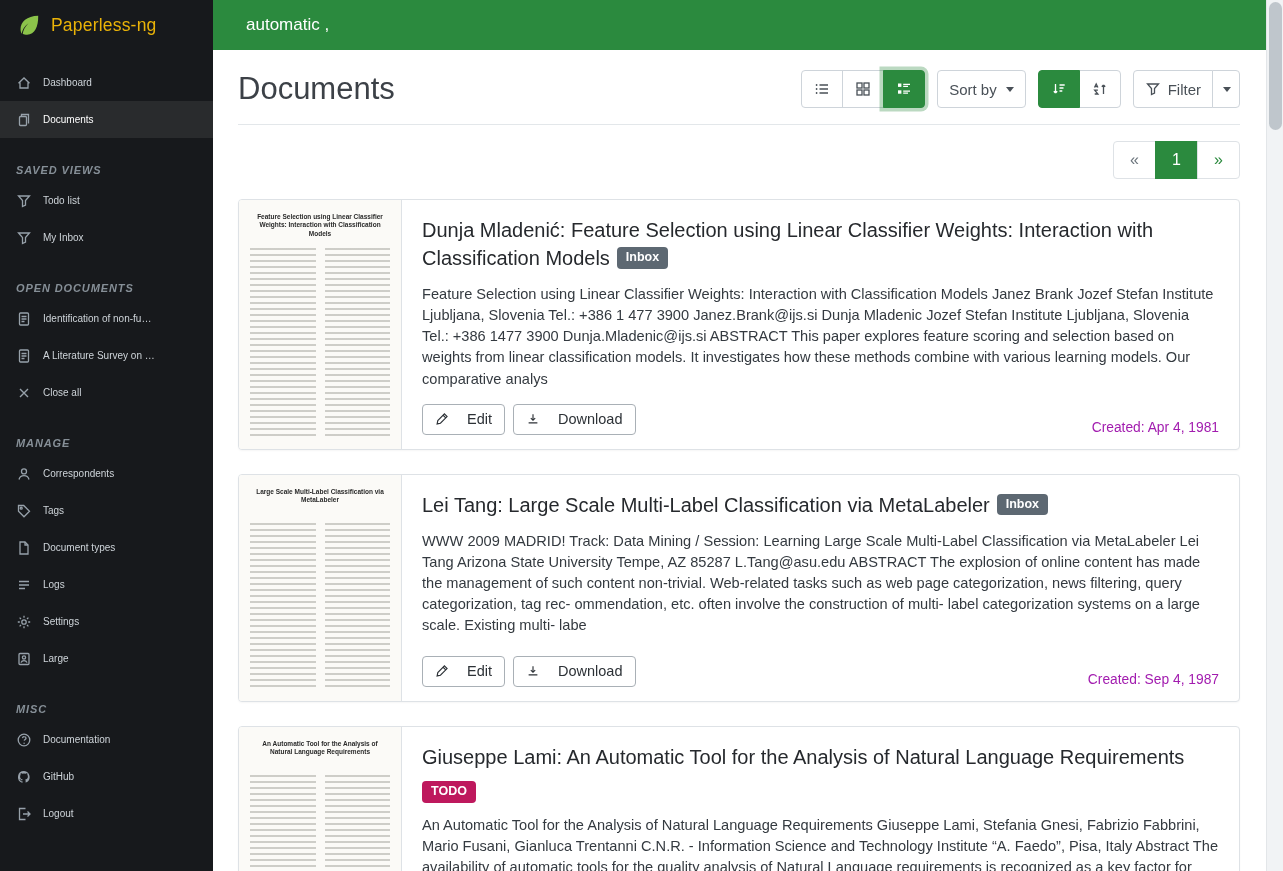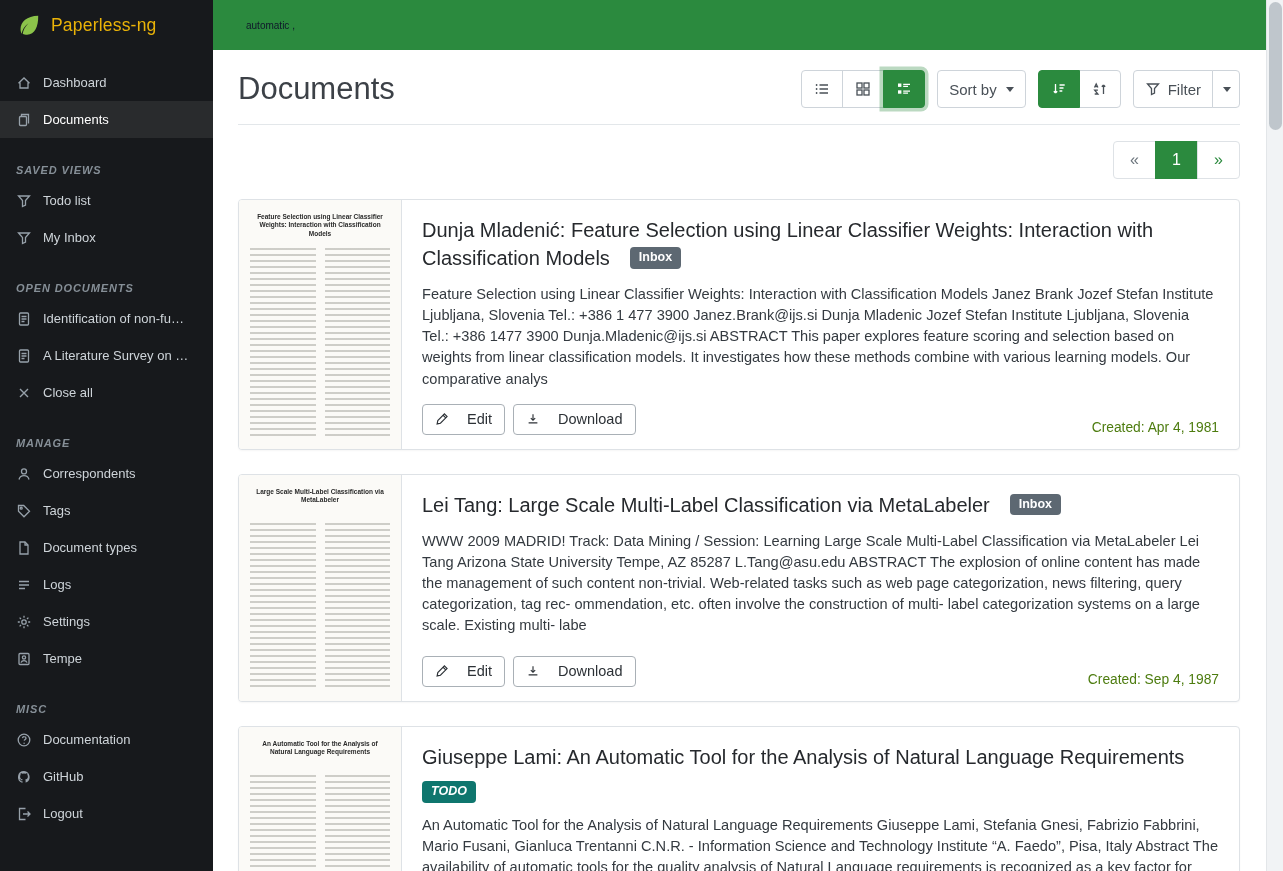--- a/index.html
+++ b/index.html
@@ -16,40 +16,40 @@
   }
   .brand {
     height:50px; display:flex; align-items:center; gap:9px;
     padding:0 16px; cursor:pointer;
   }
   .brand-logo { width:26px; height:26px; display:inline-flex; }
   .brand-name { color:#eab308; font-size:17.5px; letter-spacing:.2px; }
   .nav { padding-top:14px; }
   .nav-item {
     display:flex; align-items:center; gap:11px; height:37px;
-    padding:0 16px; color:#ced4d9; font-size:13px; cursor:pointer;
+    padding:0 16px; color:#ced4d9; font-size:10px; cursor:pointer;
     text-decoration:none;
   }
   .nav-item.active { background:rgba(255,255,255,.08); color:#ffffff; }
   .si { width:16px; height:16px; flex:none; color:#97a1aa; display:inline-flex; }
   .si svg { width:16px; height:16px; }
   .nav-heading {
     margin-top:18px; padding:8px 16px 6px; font-size:11px; color:#868f97;
     letter-spacing:.9px; font-weight:700;font-style:italic;
   }
 
   
   .topbar {
     position:absolute; left:213px; top:0; right:17px; height:50px;
     background:#2b8a3e; z-index:2; display:flex; align-items:center;
     padding:0 16px 0 33px;
   }
   .search-input {
     flex:1; background:transparent; border:none; outline:none;
-    color:#0f172a; font-size:10px; font-family:"Liberation Sans", sans-serif;
+    color:#ffffff; font-size:17px; font-family:"Liberation Sans", sans-serif;
     height:34px;
   }
 
   
   .scrollbar {
     position:absolute; right:0; top:0; width:17px; height:871px;
     background:#f1f3f5; border-left:1px solid #e3e6e9; z-index:4;
   }
   .scroll-thumb {
     position:absolute; top:2px; left:2px; width:13px; height:128px;
@@ -128,42 +128,42 @@
   .thumb-gutter {
     position:absolute; top:48px; bottom:10px; left:50%; width:9px;
     margin-left:-4.5px; background:#fbfaf7;
   }
   .card-body { flex:1; display:flex; flex-direction:column; padding:16px 20px 14px; min-width:0; }
   .card-title { font-size:20px; font-weight:500; line-height:1.4; color:#26292d; }
   .title-text { cursor:pointer; }
   .badge {
     display:inline-block; font-size:12.5px; font-weight:700; color:#fff;
     padding:4px 9px; border-radius:4px; vertical-align:middle;
-    position:relative; top:-2px; margin-left:20px; cursor:pointer; line-height:1.1;
+    position:relative; top:-2px; margin-left:7px; cursor:pointer; line-height:1.1;
   }
   .badge.inbox { background:#5d6872; }
-  .badge.todo { background:#0f766e;font-style:italic; }
+  .badge.todo { background:#be185d; }
   .badge.badge-newline { display:table; margin-left:0; margin-top:10px; top:0; }
   .excerpt {
     margin-top:12px; font-size:14.6px; line-height:1.45; color:#343a40;
     overflow:hidden;
   }
   .card-footer-row {
     margin-top:auto; padding-top:14px; display:flex; align-items:flex-end;
     justify-content:space-between;
   }
   .actions { display:flex; gap:8px; }
   .action-btn {
     display:inline-flex; align-items:center; gap:18px; height:31px;
     padding:0 12px; background:#fff; border:1px solid #a9b0b6; border-radius:4px;
     color:#2c3136; font-size:14.5px; font-family:"Liberation Sans", sans-serif;
     cursor:pointer;
   }
   .action-btn svg { width:14px; height:14px; }
-  .created { font-size:13.8px; color:#4d7c0f;margin-left:24px; }
+  .created { font-size:13.8px; color:#a21caf;margin-left:24px; }
 </style>
 </head>
 <body>
 
 <aside class="sidebar">
   <div class="brand">
     <span class="brand-logo">
       <svg viewBox="0 0 24 24">
           <path d="M20.5 3.5C10 3.8 4.2 9 4.2 15.8c0 2 .5 3.4 1 4.2.7-3.2 2.3-6.8 6.3-9.6-3.2 3.2-4.9 6.6-5.3 9.6 1 .6 2.4 1 4 1 7.2 0 10.5-7.5 10.3-17.5z" fill="#8bc34a"></path>
         </svg>
@@ -281,21 +281,21 @@
       <span>Settings</span>
     </a>
     <a class="nav-item">
       <span class="si">
           <svg viewBox="0 0 16 16" fill="none" stroke="currentColor" stroke-width="1.3">
             <rect x="3" y="2.5" width="10" height="11" rx="1"></rect>
             <circle cx="8" cy="6.4" r="1.6"></circle>
             <path d="M5 11.6c.5-1.4 1.6-2 3-2s2.5.6 3 2"></path>
           </svg>
         </span>
-      <span>Tempe</span>
+      <span>Large</span>
     </a>
 
     <div class="nav-heading">MISC</div>
     <a class="nav-item">
       <span class="si">
           <svg viewBox="0 0 16 16" fill="none" stroke="currentColor" stroke-width="1.3">
             <circle cx="8" cy="8" r="5.8"></circle>
             <path d="M6.4 6.2c.2-1 1-1.6 1.9-1.5.9 0 1.7.7 1.7 1.6 0 1.2-1.6 1.3-1.8 2.4"></path>
             <circle cx="8.1" cy="11.2" r=".7" fill="currentColor" stroke="none"></circle>
           </svg>

